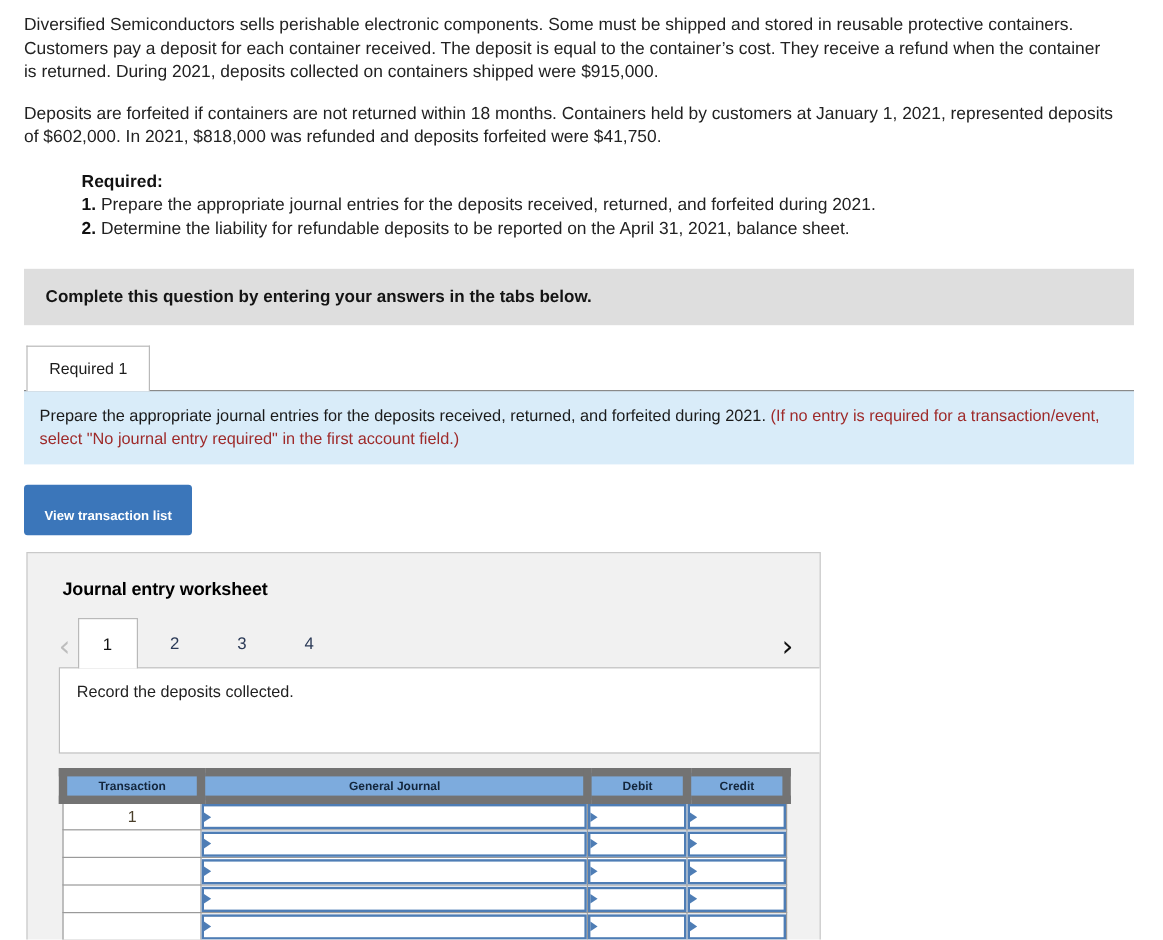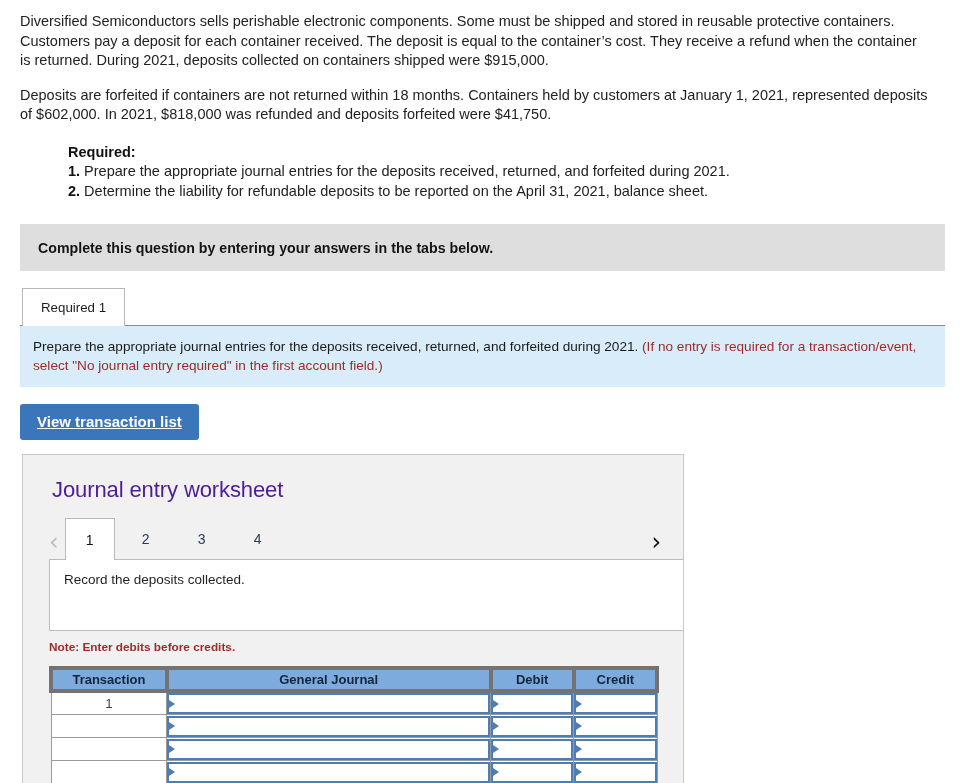--- a/index.html
+++ b/index.html
@@ -109,42 +109,41 @@
   }
   .blue-bar .red { color: #9e2a2a; }
 
   
   .vtl-wrap { padding: 16px 0 0 20px; }
   .vtl-btn {
     display: inline-block;
     background: #3b76ba;
     color: #ffffff;
     font-weight: bold;
-    font-size: 15px;
-    padding: 9px 17px 10px 17px;
+    font-size: 11px;
+    padding: 20px 17px 10px 17px;
     border: none;
     border-radius: 3px;
     font-family: "Liberation Sans", sans-serif;
     cursor: pointer;
-    text-decoration: underline;
   }
 
   
   .worksheet {
     margin: 14px 0 0 22px;
     width: 662px;
     background: #f1f1f1;
     border: 1px solid #c9c9c9;
     padding: 0 0 10px 0;
     position: relative;
   }
   .ws-title {
-    font-size: 22px;
-    font-weight: normal;
-    color: #4c1d95;
+    font-size: 15px;
+    font-weight: bold;
+    color: #000000;
     padding: 22px 0 0 29px;
     letter-spacing: -0.1px;
   }
 
   
   .pager {
     display: flex;
     align-items: flex-end;
     height: 42px;
     margin: 15px 0 0 0;
@@ -201,22 +200,22 @@
 
   
   .jtable {
     margin: 12px 0 0 26px;
     border-collapse: collapse;
     table-layout: fixed;
     width: 610px;
   }
   .jtable th {
     background: #7dabdd;
-    border: 4px solid #737373;
-    font-size: 13px;
+    border: 7px solid #737373;
+    font-size: 10px;
     font-weight: bold;
     color: #13263c;
     height: 23px;
     padding: 0;
     text-align: center;
   }
   .jtable td {
     border: 1px solid #9a9a9a;
     height: 23px;
     padding: 0;
@@ -305,21 +304,20 @@
         <span>4</span>
       </div>
     <div class="pg-spacer"></div>
     <div class="chev next">›</div>
   </div>
 
   <div class="ws-desc">
     <span>Record the deposits collected.</span>
   </div>
 
-  <div class="ws-note">Note: Enter debits before credits.</div>
 
   <table class="jtable">
     <colgroup>
       <col class="col-txn">
         <col class="col-gj">
         <col class="col-deb">
         <col class="col-cre">
     </colgroup>
     <thead>
       <tr>

